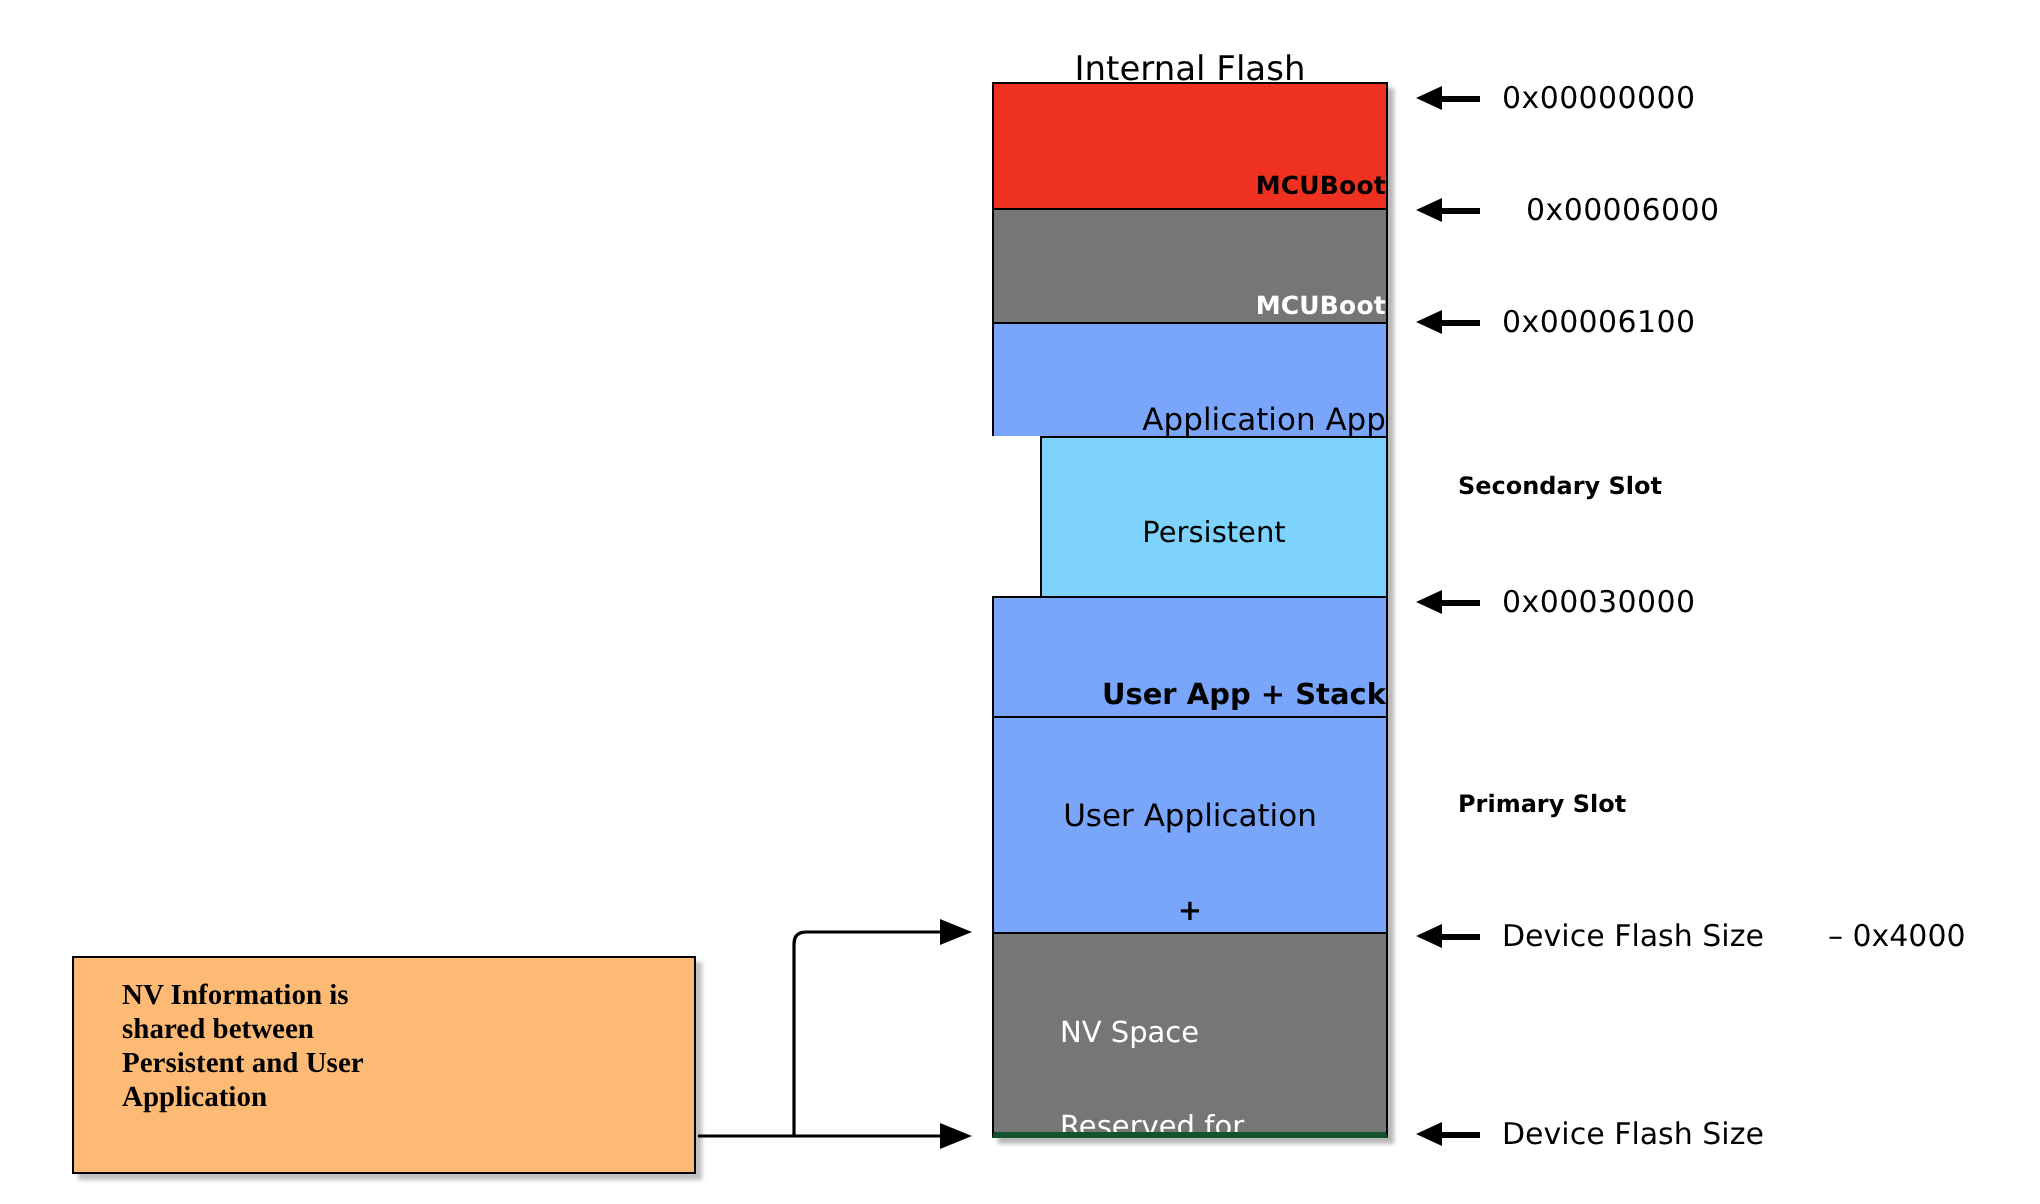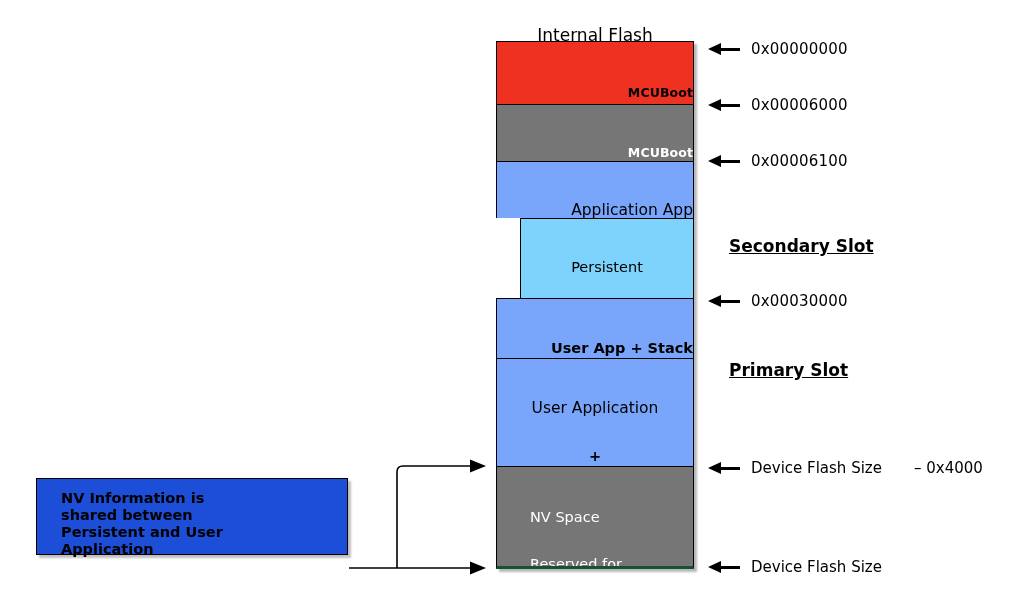--- a/index.html
+++ b/index.html
@@ -129,37 +129,37 @@
     padding-left: 11px;
   }
   .annotation .ann-text.addr { letter-spacing: 0.2px; }
   .annotation .ann-suffix {
     font-size: 15px;
     padding-left: 32px;
   }
 
   .slot-label {
     position: absolute;
-    font-size: 17px;
+    font-size: 12px;
     font-weight: bold;
     white-space: nowrap;
-    text-decoration: underline;
   }
 
   
   #note-box {
     position: absolute;
     left: 36px;
     top: 478px;
     width: 312px;
-    height: 77px;
+    height: 109px;
     box-sizing: border-box;
-    background: #1d4ed8;
+    background: #fdba74;
     border: 1px solid #000000;
     box-shadow: 3px 3px 2px rgba(0,0,0,0.25);
+    font-family: Liberation Serif, serif;
   }
   #note-text {
     position: absolute;
     left: 24px;
     top: 11px;
     right: 8px;
     font-size: 14.5px;
     font-weight: bold;
     line-height: 1.18;
     white-space: pre-line;
@@ -236,21 +236,21 @@
     </div>
   </div>
 
 </div>
 
 <div class="annotation" style="left:708px; top:40px;">
   <span class="arrow-left-icon"></span>
   <span class="ann-text addr">0x00000000</span>
 </div>
 
-<div class="annotation" style="left:708px; top:96px;">
+<div class="annotation" style="left:708px; top:96px;gap:12px;">
   <span class="arrow-left-icon"></span>
   <span class="ann-text addr">0x00006000</span>
 </div>
 
 <div class="annotation" style="left:708px; top:152px;">
   <span class="arrow-left-icon"></span>
   <span class="ann-text addr">0x00006100</span>
 </div>
 
 <div class="annotation" style="left:708px; top:292px;">
@@ -264,21 +264,21 @@
   <span class="ann-suffix">–  0x4000</span>
 </div>
 
 <div class="annotation" style="left:708px; top:558px;">
   <span class="arrow-left-icon"></span>
   <span class="ann-text">Device Flash Size</span>
 </div>
 
 <div class="slot-label" style="left:729px; top:236px;">Secondary Slot</div>
 
-<div class="slot-label" style="left:729px; top:360px;">Primary Slot</div>
+<div class="slot-label" style="left:729px; top:395px;">Primary Slot</div>
 
 <div id="note-box">
   <div id="note-text">NV Information is
 shared between
 Persistent and User
 Application</div>
 </div>
 
 <svg id="connector-layer" viewBox="0 0 1020 602" xmlns="http://www.w3.org/2000/svg">
 

